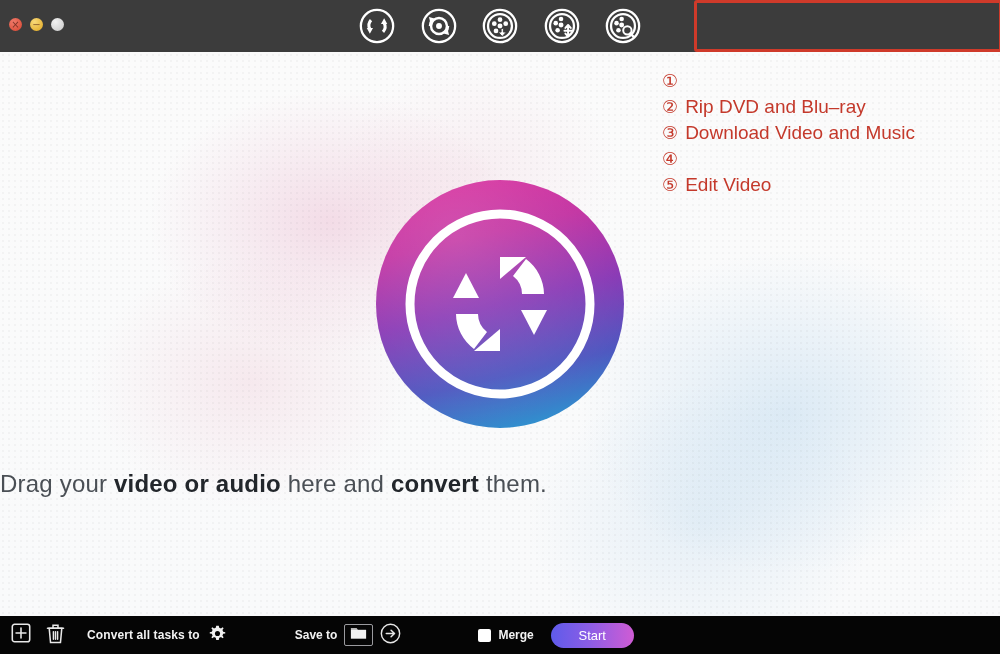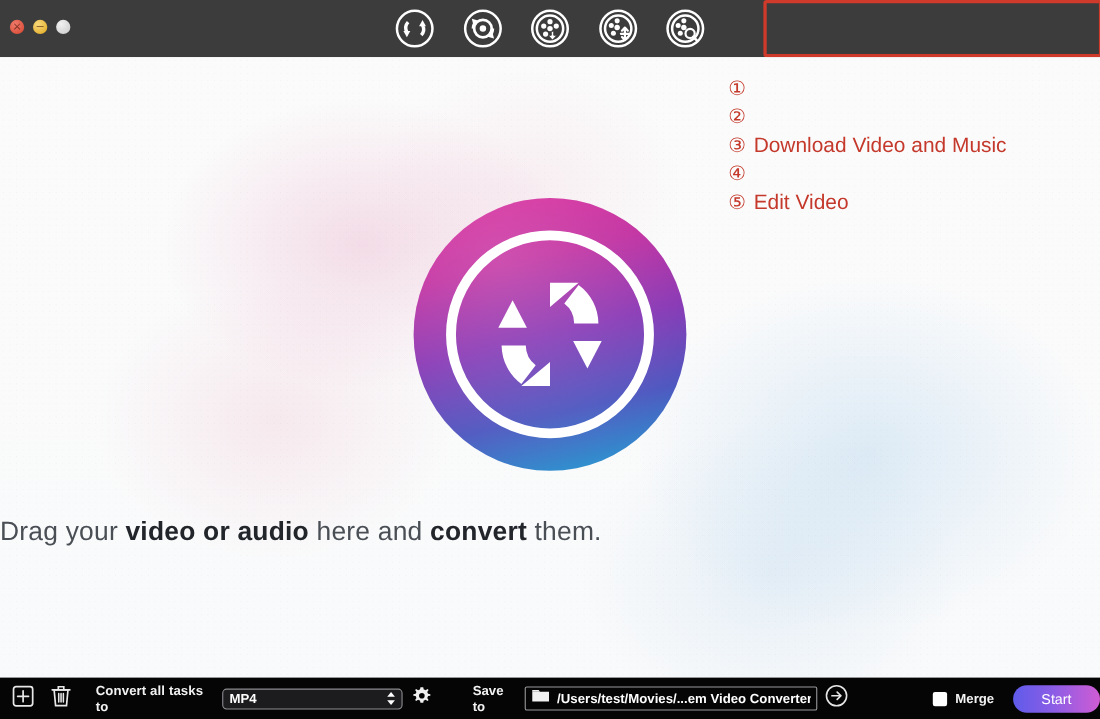--- a/index.html
+++ b/index.html
@@ -127,21 +127,21 @@
     background: #1c1c1e; border: 1px solid #8d8d92; border-radius: 4px;
     display: flex; align-items: center; position: relative;
   }
   #format-value { font-size: 12px; font-weight: bold; color: #fff; margin-left: 6px; }
   #format-stepper {
     position: absolute; right: 5px; top: 50%; transform: translateY(-50%);
     display: flex; flex-direction: column; gap: 1px; line-height: 0;
   }
   #gear-btn { margin-left: 9px; display: flex; align-items: center; }
 
-  #saveto-label { margin-left: 38px; font-size: 12px; font-weight: bold; color: #f2f2f2; }
+  #saveto-label { margin-left: 69px; font-size: 12px; font-weight: bold; color: #f2f2f2; }
   #path-field {
     margin-left: 7px; height: 22px; max-width: 266px;
     border: 1px solid #9a9a9e; border-radius: 2px; background: #050505;
     display: flex; align-items: center; padding: 0 5px; gap: 6px;
   }
   #path-text {
     font-size: 12px; font-weight: bold; color: #ffffff;
     white-space: nowrap; overflow: hidden;
   }
   #path-go { margin-left: 7px; display: flex; align-items: center; }
@@ -297,20 +297,21 @@
       <span>Drag your </span><b>video or audio</b><span> here and </span><b>convert</b><span> them.</span>
     </div>
   </div>
 
   <div id="features">
     <div class="feat">
       <span class="fnum">①</span>
     </div>
     <div class="feat">
       <span class="fnum">②</span>
+      <span>Rip DVD and Blu–ray</span>
     </div>
     <div class="feat">
       <span class="fnum">③</span>
       <span>Download Video and Music</span>
     </div>
     <div class="feat">
       <span class="fnum">④</span>
     </div>
     <div class="feat">
       <span class="fnum">⑤</span>
@@ -335,49 +336,39 @@
           <path d="M4.4 6.4 L17.6 6.4 L16.2 21.4 L5.8 21.4 Z" fill="none" stroke="#e8e8e8" stroke-width="1.6"></path>
           <path d="M2.6 6.4 L19.4 6.4" stroke="#e8e8e8" stroke-width="1.6" stroke-linecap="round"></path>
           <path d="M8.4 6.2 L8.4 3.4 L13.6 3.4 L13.6 6.2" fill="none" stroke="#e8e8e8" stroke-width="1.6"></path>
           <path d="M8.8 10 L8.8 18 M11 10 L11 18 M13.2 10 L13.2 18" stroke="#e8e8e8" stroke-width="1.5" stroke-linecap="round"></path>
         </svg>
       </span>
     </div>
 
     <div id="convert-label">Convert all tasks to</div>
 
-    <div id="format-select">
-      <span id="format-value">MP4</span>
-      <span id="format-stepper">
-        <svg width="9" height="13" viewBox="0 0 9 13">
-          <path d="M4.5 0.6 L8 4.8 L1 4.8 Z" fill="#ffffff"></path>
-          <path d="M4.5 12.4 L8 8.2 L1 8.2 Z" fill="#ffffff"></path>
-        </svg>
-      </span>
-    </div>
 
     <div id="gear-btn">
       <span>
         <svg width="17" height="17" viewBox="0 0 20 20">
           <path d="M10 0.8 l1.5 0 0.5 2.5 a7 7 0 0 1 2 0.85 l2.1 -1.45 1.1 1.1 -1.45 2.1 a7 7 0 0 1 0.85 2 l2.5 0.5 0 1.5 -2.5 0.5 a7 7 0 0 1 -0.85 2 l1.45 2.1 -1.1 1.1 -2.1 -1.45 a7 7 0 0 1 -2 0.85 l-0.5 2.5 -1.5 0 -1.5 0 -0.5 -2.5 a7 7 0 0 1 -2 -0.85 l-2.1 1.45 -1.1 -1.1 1.45 -2.1 a7 7 0 0 1 -0.85 -2 l-2.5 -0.5 0 -1.5 2.5 -0.5 a7 7 0 0 1 0.85 -2 l-1.45 -2.1 1.1 -1.1 2.1 1.45 a7 7 0 0 1 2 -0.85 l0.5 -2.5 z" fill="#f0f0f0"></path>
           <circle cx="10" cy="10" r="3" fill="#050505"></circle>
         </svg>
       </span>
     </div>
 
     <div id="saveto-label">Save to</div>
 
     <div id="path-field">
       <span>
         <svg width="17" height="13" viewBox="0 0 18 14">
           <path d="M0.8 3 L0.8 12.6 L17.2 12.6 L17.2 3 Z" fill="#f2f2f2"></path>
           <path d="M0.8 3 L0.8 1.4 L7 1.4 L8.4 3 Z" fill="#f2f2f2"></path>
         </svg>
       </span>
-      <span id="path-text">/Users/test/Movies/...em Video Converter</span>
     </div>
 
     <div id="path-go">
       <span>
         <svg width="21" height="21" viewBox="0 0 22 22">
           <circle cx="11" cy="11" r="9.6" fill="none" stroke="#e6e6e6" stroke-width="1.5"></circle>
           <path d="M6.6 11 L15 11 M11.6 7.6 L15.2 11 L11.6 14.4" fill="none" stroke="#e6e6e6" stroke-width="1.6" stroke-linecap="round" stroke-linejoin="round"></path>
         </svg>
       </span>
     </div>

